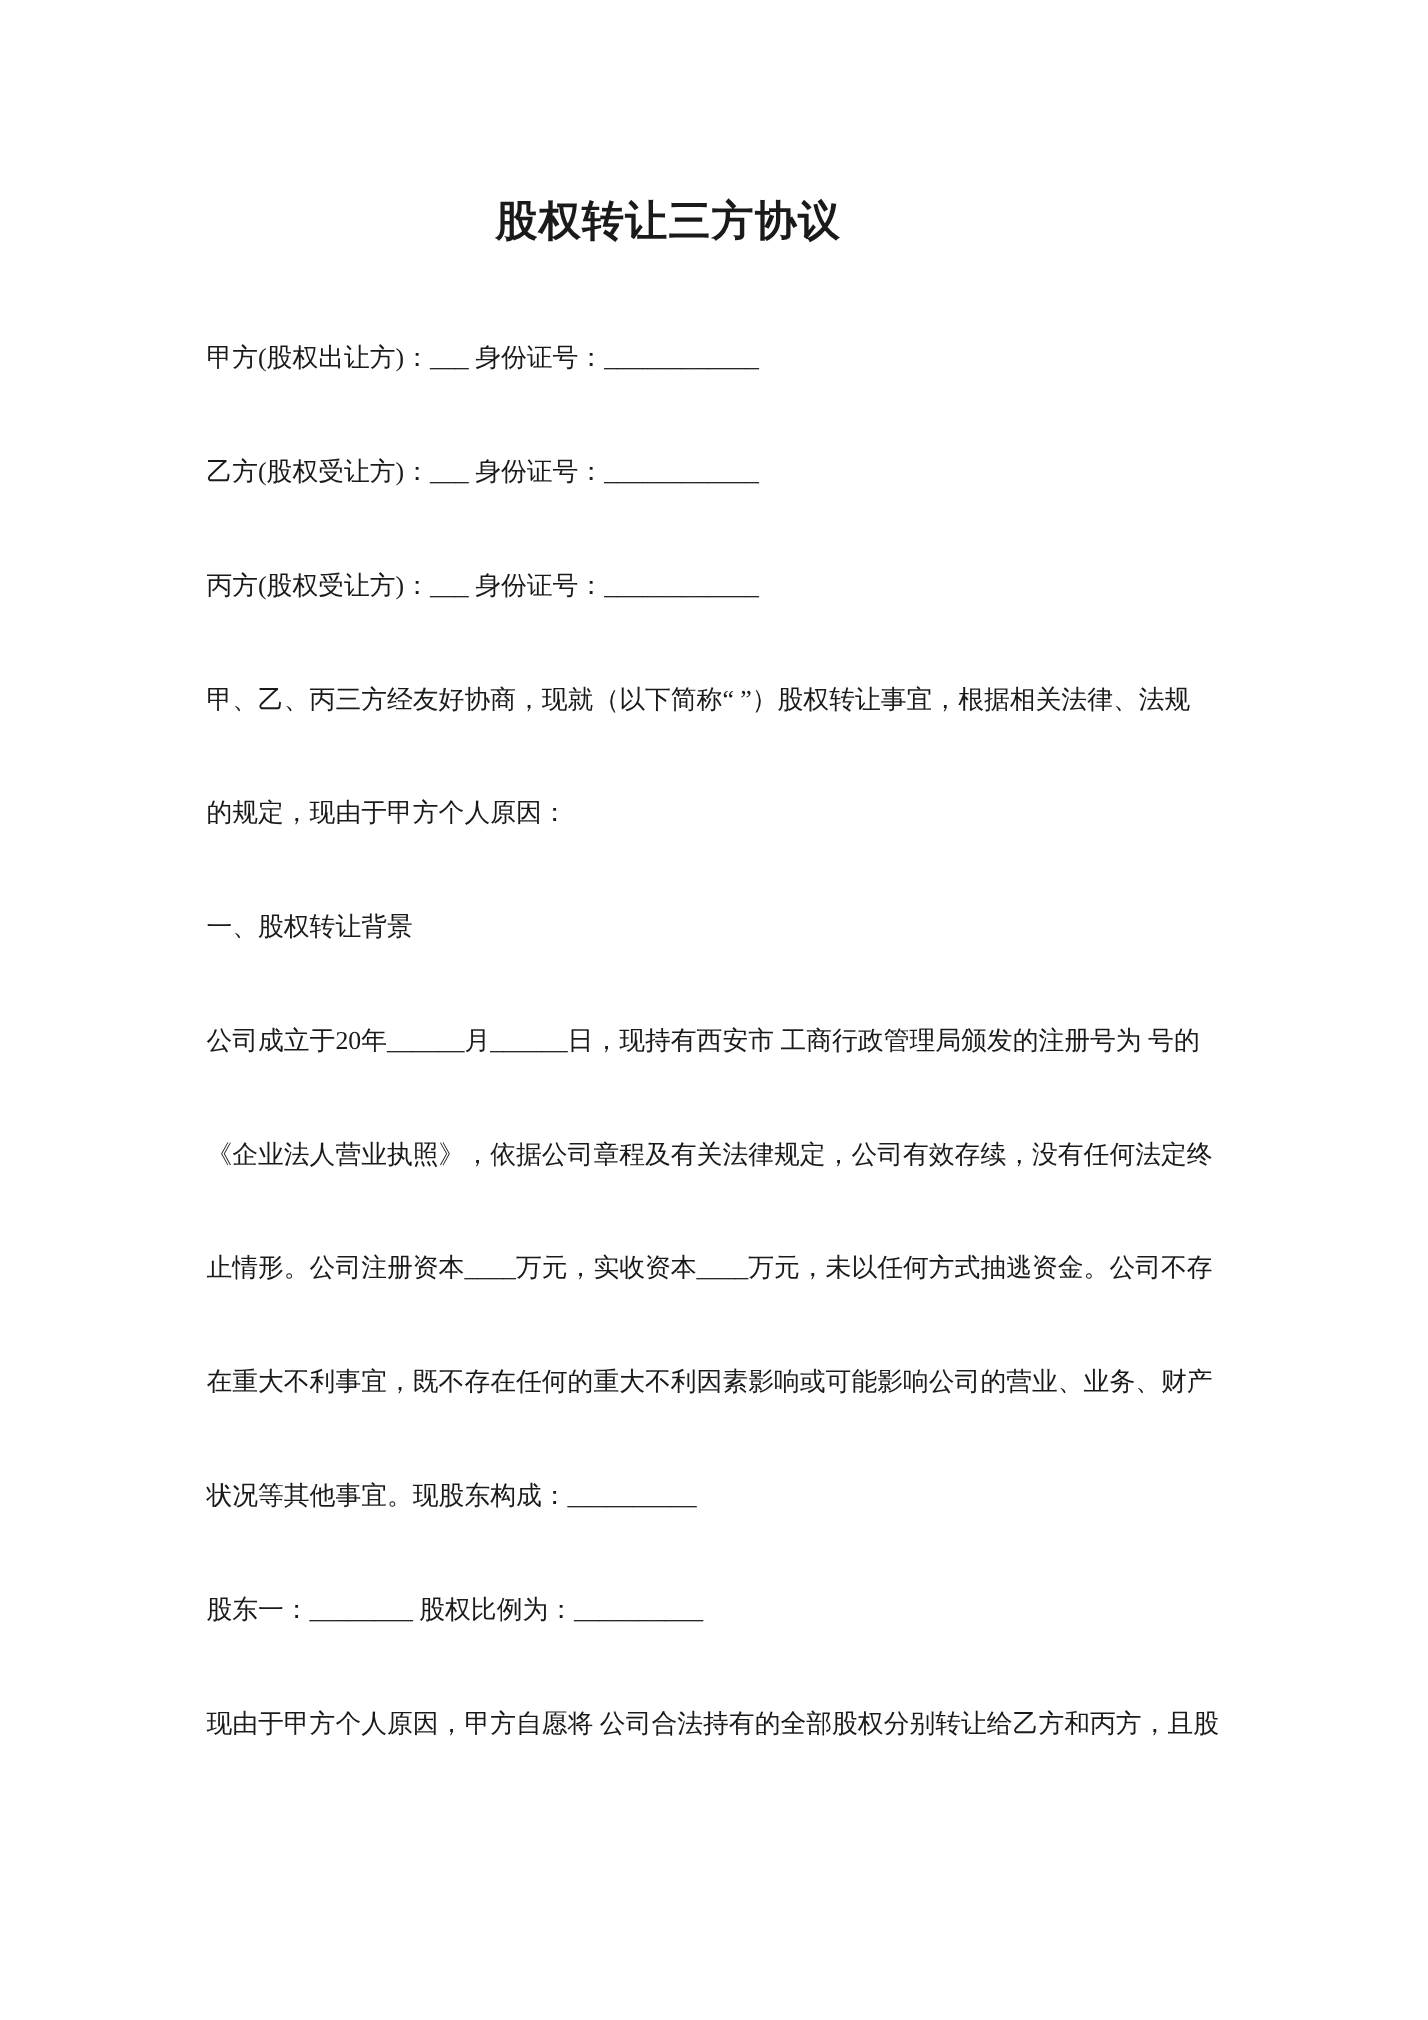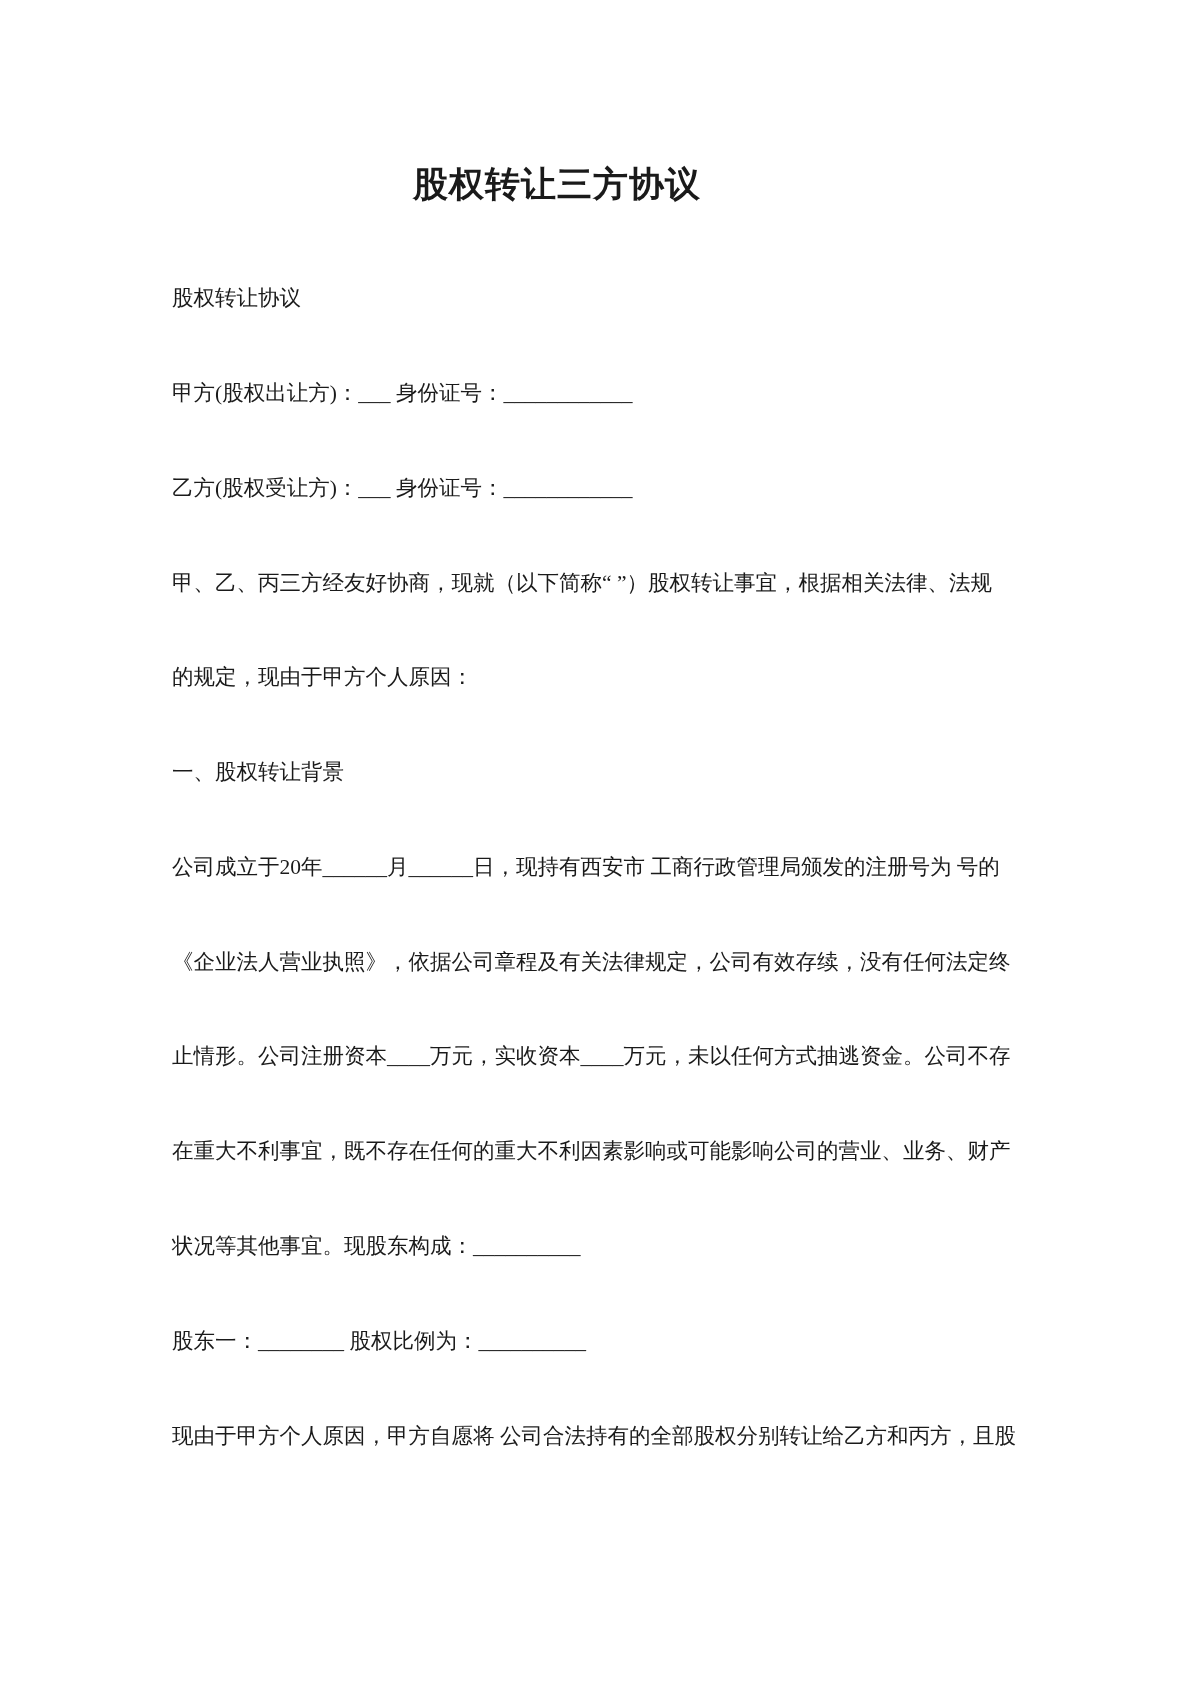--- a/index.html
+++ b/index.html
@@ -41,23 +41,23 @@
   .line {
     height: 31.6px;
   }
 </style>
 </head>
 <body>
 
 <div class="page">
   <h1 class="title">股权转让三方协议</h1>
   <div class="content">
-    <div class="line">股权转让协议</div>
     <div class="line">甲方(股权出让方)：___ 身份证号：____________</div>
     <div class="line">乙方(股权受让方)：___ 身份证号：____________</div>
+    <div class="line">丙方(股权受让方)：___ 身份证号：____________</div>
     <div class="line">甲、乙、丙三方经友好协商，现就（以下简称“ ”）股权转让事宜，根据相关法律、法规</div>
     <div class="line">的规定，现由于甲方个人原因：</div>
     <div class="line">一、股权转让背景</div>
     <div class="line">公司成立于20年______月______日，现持有西安市 工商行政管理局颁发的注册号为 号的</div>
     <div class="line">《企业法人营业执照》，依据公司章程及有关法律规定，公司有效存续，没有任何法定终</div>
     <div class="line">止情形。公司注册资本____万元，实收资本____万元，未以任何方式抽逃资金。公司不存</div>
     <div class="line">在重大不利事宜，既不存在任何的重大不利因素影响或可能影响公司的营业、业务、财产</div>
     <div class="line">状况等其他事宜。现股东构成：__________</div>
     <div class="line">股东一：________ 股权比例为：__________</div>
     <div class="line">现由于甲方个人原因，甲方自愿将 公司合法持有的全部股权分别转让给乙方和丙方，且股</div>

